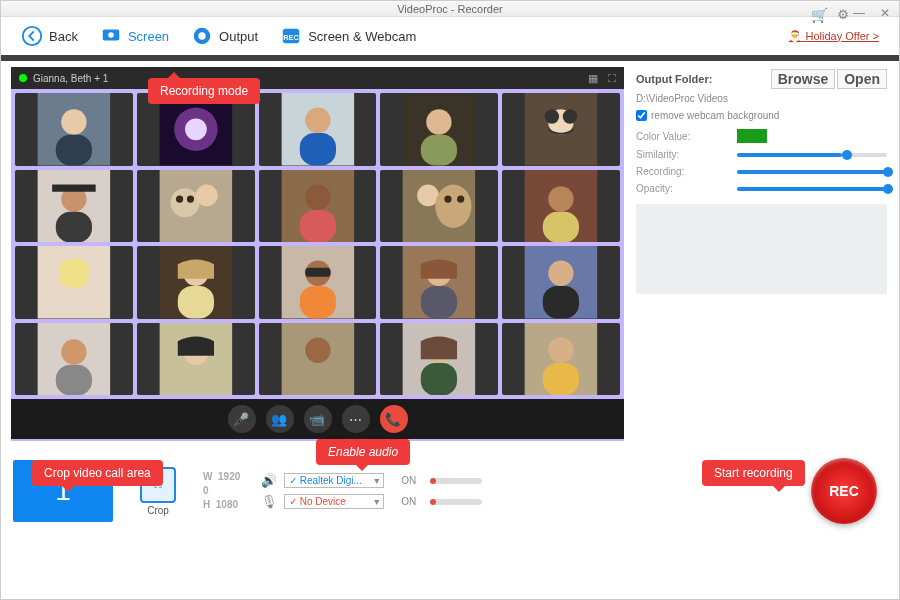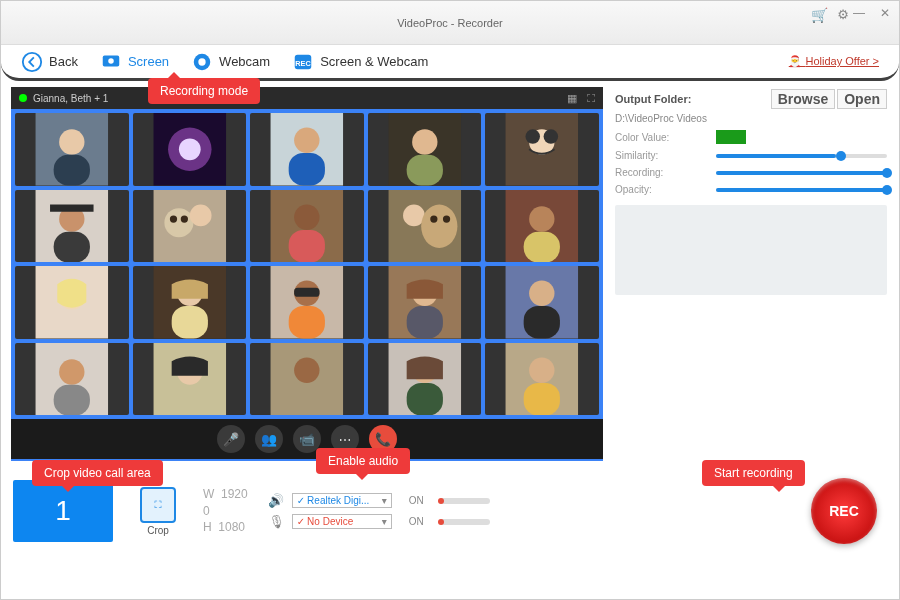--- a/index.html
+++ b/index.html
@@ -1,76 +1,76 @@
 <!DOCTYPE html>
 <html><head>
 <meta charset="utf-8">
 <style>
 * { margin:0; padding:0; box-sizing:border-box; font-family:Arial,sans-serif; }
 body { background:#f5f5f5; width:900px; height:600px; overflow:hidden; }
 .window { width:900px; height:600px; background:#fff; border:1px solid #ccc; }
-.titlebar { height:44px; background:linear-gradient(#f8f8f8,#ececec); border-bottom:1px solid #ddd; display:flex; align-items:center; justify-content:center; position:relative; font-size:11px; color:#666; }
+.titlebar { height:16px; background:linear-gradient(#f8f8f8,#ececec); border-bottom:1px solid #ddd; display:flex; align-items:center; justify-content:center; position:relative; font-size:11px; color:#666; }
 .winctl { position:absolute; right:6px; top:4px; display:flex; gap:10px; }
 .winctl span { width:16px; height:16px; display:flex; align-items:center; justify-content:center; color:#888; font-size:12px; cursor:pointer; }
 .cart { position:absolute; right:70px; top:6px; color:#e74c3c; font-size:14px; }
 .gear { position:absolute; right:50px; top:6px; color:#888; font-size:13px; }
-.toolbar { height:36px; display:flex; align-items:center; padding:0 20px; gap:22px; border-bottom:3px solid #404040;border-radius:19px; }
+.toolbar { height:44px; display:flex; align-items:center; padding:0 20px; gap:22px; border-bottom:6px solid #404040; }
 .tb { display:flex; align-items:center; gap:6px; color:#333; font-size:13px; cursor:pointer; }
 .tb svg { width:22px; height:22px; }
 .tb.sel { color:#1e88e5; }
 .offer { margin-left:auto; color:#c0392b; font-size:11px; text-decoration:underline; }
 .offer:before { content:"🎅 "; }
 .main { display:flex; height:380px; }
-.preview { flex:1; background:#3b82f6; margin:6px 0 0 10px; position:relative; }
+.preview { flex:1; background:#c4b5fd; margin:6px 0 0 10px; position:relative; }
 .topcall { height:22px; background:#2a2a2a; color:#ccc; display:flex; align-items:center; font-size:10px; padding:0 8px; gap:6px; }
 .topcall .dot { width:8px; height:8px; background:#0f0; border-radius:50%; }
 .topcall .rt { margin-left:auto; display:flex; gap:10px; color:#999; font-size:11px; }
 .grid { display:grid; grid-template-columns:repeat(5,1fr); grid-template-rows:repeat(4,1fr); gap:4px; padding:4px; height:310px; }
 .tile { background:#333; border-radius:2px; display:flex; align-items:center; justify-content:center; overflow:hidden; }
 .tile svg { width:100%; height:100%; }
 .callctrl { height:40px; display:flex; align-items:center; justify-content:center; gap:10px; background:#1b1b1b; }
 .cc { width:28px; height:28px; background:#3a3a3a; border-radius:50%; display:flex; align-items:center; justify-content:center; color:#fff; font-size:13px; }
 .cc.red { background:#e74c3c; }
-.side { width:296px; padding:8px 12px; font-size:11px; color:#555; }
+.side { width:275px; padding:8px 12px; font-size:11px; color:#555; }
 .side .hdr { font-weight:bold; margin-bottom:4px; display:flex; align-items:center; }
 .side .btns { margin-left:auto; display:flex; gap:2px; }
 .sbtn { border:1px solid #ccc; padding:1px 6px; font-size:14px; background:#f8f8f8; cursor:pointer; }
 .path { color:#888; font-size:10px; margin:4px 0 6px; }
 .chk { display:flex; align-items:center; gap:4px; color:#888; font-size:10px; margin-bottom:8px; }
 .chk input { width:11px; height:11px; }
 .row { display:flex; align-items:center; margin:6px 0; gap:6px; }
 .row .lbl { width:95px; color:#999; font-size:10px; }
 .swatch { width:30px; height:14px; background:#1a9b1a; }
 .slider { flex:1; height:4px; background:#ddd; position:relative; border-radius:2px; }
 .slider .fill { height:4px; background:#1e88e5; border-radius:2px; }
 .slider .thumb { width:10px; height:10px; background:#1e88e5; border-radius:50%; position:absolute; top:-3px; }
 .thumbzone { margin-top:10px; height:90px; background:#eceff1; border-radius:2px; }
 .bottom { height:100px; padding:8px 12px; display:flex; align-items:center; gap:20px; position:relative; }
 .monitor { width:100px; height:62px; background:#0d86f0; color:#fff; display:flex; align-items:center; justify-content:center; font-size:28px; border-radius:2px; }
 .crop { width:50px; text-align:center; font-size:10px; color:#555; }
 .cropicon { width:36px; height:36px; border:2px solid #1e88e5; border-radius:4px; display:flex; align-items:center; justify-content:center; margin:0 auto 2px; color:#1e88e5; background:#e3f2fd; }
-.wh { font-size:12px; color:#aaa; line-height:1.4; }
+.wh { font-size:10px; color:#aaa; line-height:1.4;font-weight:bold; }
 .audio { display:flex; flex-direction:column; gap:6px; }
 .arow { display:flex; align-items:center; gap:6px; font-size:10px; }
 .aicon { width:18px; color:#888; text-align:center; font-size:13px; }
 .adrop { border:1px solid #bbb; padding:1px 4px; width:100px; color:#1e88e5; font-size:10px; display:flex; align-items:center; }
 .adrop.off { color:#e74c3c; }
 .adrop:before { content:"✓ "; margin-right:2px; }
 .adrop:after { content:"▾"; margin-left:auto; color:#888; }
 .on { color:#888; margin-left:11px; }
 .lvl { width:50px; height:6px; background:#ddd; border-radius:3px; margin-left:10px; position:relative; }
 .lvl:before { content:""; width:6px; height:6px; background:#e74c3c; border-radius:50%; position:absolute; left:-2px; top:0; }
 .recbtn { width:66px; height:66px; background:radial-gradient(circle,#ff3b3b,#b00000); border-radius:50%; display:flex; align-items:center; justify-content:center; color:#fff; font-size:14px; font-weight:bold; margin-left:auto; margin-right:10px; box-shadow:0 2px 6px rgba(0,0,0,.3), inset 0 2px 4px rgba(255,255,255,.4); cursor:pointer; }
 .ann { position:absolute; background:#ee3a3a; color:#fff; font-size:12px; padding:6px 12px; border-radius:4px; white-space:nowrap; z-index:10; }
 .ann:after { content:""; position:absolute; width:0; height:0; }
 .ann.r1 { top:78px; left:128px;margin-left:20px; }
 .ann.r1:after { bottom:100%; left:20px; border:6px solid transparent; border-bottom-color:#ee3a3a; }
 .ann.r2 { top:460px; left:32px; }
 .ann.r2:after { top:100%; left:30px; border:6px solid transparent; border-top-color:#ee3a3a; }
-.ann.r3 { top:448px; left:316px; }
+.ann.r3 { top:439px; left:316px;font-style:italic; }
 .ann.r3:after { top:100%; left:40px; border:6px solid transparent; border-top-color:#ee3a3a; }
 .ann.r4 { top:460px; left:702px; }
 .ann.r4:after { top:100%; right:20px; border:6px solid transparent; border-top-color:#ee3a3a; }
 </style>
 </head>
 <body>
 
 <div class="window">
   <div class="titlebar">
     <span>VideoProc - Recorder</span>
@@ -95,21 +95,21 @@
           <rect x="3" y="5" width="18" height="12" rx="2" fill="#1e88e5"></rect>
           <circle cx="12" cy="11" r="3" fill="#fff"></circle>
         </svg>
       <span>Screen</span>
     </div>
     <div class="tb">
       <svg viewBox="0 0 24 24">
           <circle cx="12" cy="12" r="9" fill="#1e88e5"></circle>
           <circle cx="12" cy="12" r="4" fill="#fff"></circle>
         </svg>
-      <span>Webcam</span>
+      <span>Output</span>
     </div>
     <div class="tb">
       <svg viewBox="0 0 24 24">
           <rect x="3" y="4" width="18" height="16" rx="3" fill="#1e88e5"></rect>
           <text x="12" y="16" font-size="8" fill="#fff" text-anchor="middle" font-weight="bold">REC</text>
         </svg>
       <span>Screen &amp; Webcam</span>
     </div>
     <a class="offer">Holiday Offer &gt;</a>
   </div>
@@ -287,20 +287,24 @@
 
     <div class="side">
       <div class="hdr">
         <span>Output Folder:</span>
         <div class="btns">
           <span class="sbtn">Browse</span>
           <span class="sbtn">Open</span>
         </div>
       </div>
       <div class="path">D:\VideoProc Videos</div>
+      <label class="chk">
+        <input type="checkbox" checked="" style="">
+        <span>remove webcam background</span>
+      </label>
       <div class="row">
         <span class="lbl">Color Value:</span>
         <div class="swatch"></div>
       </div>
       <div class="row">
         <span class="lbl">Similarity:</span>
         <div class="slider">
             <div class="fill" style="width:70%"></div>
             <div class="thumb" style="left:70%"></div>
           </div>

